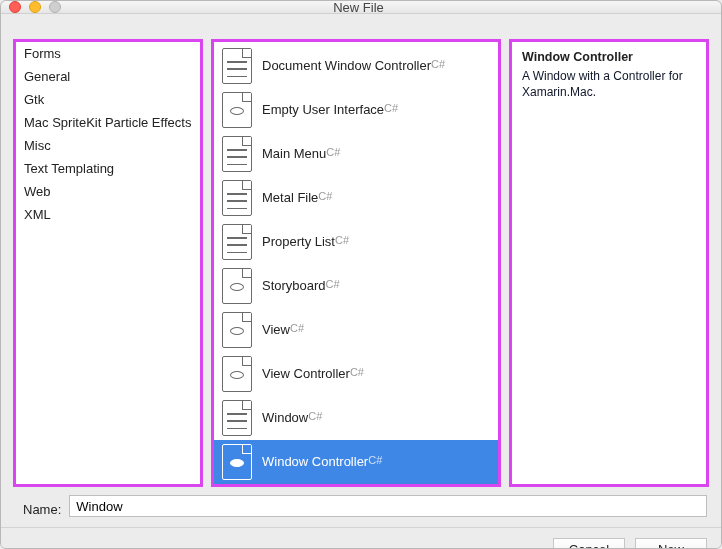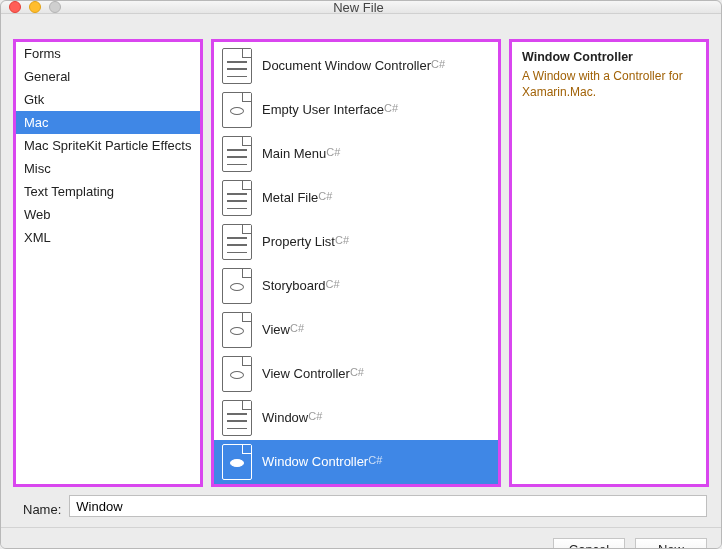--- a/index.html
+++ b/index.html
@@ -72,21 +72,21 @@
   .trow.sel .icon .g span { background:#fff; }
   .icon.eye .g { top:14px; bottom:12px; align-items:center; }
   .icon.eye .g span { width:14px; height:8px; border:1.5px solid #6b6b6b; border-radius:50%; background:none;}
   .trow.sel .icon.eye .g span { border-color:#fff; }
   .tinfo { display:flex; flex-direction:row; line-height:1.2;}
   .tinfo .tname { font-size:13px; }
   .tinfo .tlang { font-size:11px; color:#9a9a9a; }
   .trow.sel .tinfo .tlang { color:#cfe0f7; }
   .detail { width:200px; padding:8px 10px; font-size:12px; }
   .detail .dtitle { font-weight:600; margin-bottom:4px; font-size:12.5px;}
-  .detail .ddesc { color:#a16207; line-height:1.35;}
+  .detail .ddesc { color:#0f172a; line-height:1.35;}
   .namebar {
     display:flex; align-items:flex-end; gap:8px;
     padding:0 14px 10px 22px;
   }
   .namebar label { font-size:13px; }
   .namebar input {
     flex:1; height:22px; padding:2px 6px;
     border:1px solid #bfbfbf; background:#fff;
     font-size:13px; outline:none;
   }
@@ -117,21 +117,20 @@
     <div class="tl grn"></div>
   </div>
   <div class="title">New File</div>
 </div>
 
 <div class="main">
   <div class="panel cats" id="cats">
       <div class="item">Forms</div>
       <div class="item">General</div>
       <div class="item">Gtk</div>
-      <div class="item sel">Mac</div>
       <div class="item">Mac SpriteKit Particle Effects</div>
       <div class="item">Misc</div>
       <div class="item">Text Templating</div>
       <div class="item">Web</div>
       <div class="item">XML</div>
     </div>
   <div class="panel templates" id="tmpls">
       <div class="trow">
         <div class="icon">
           <div class="g">

